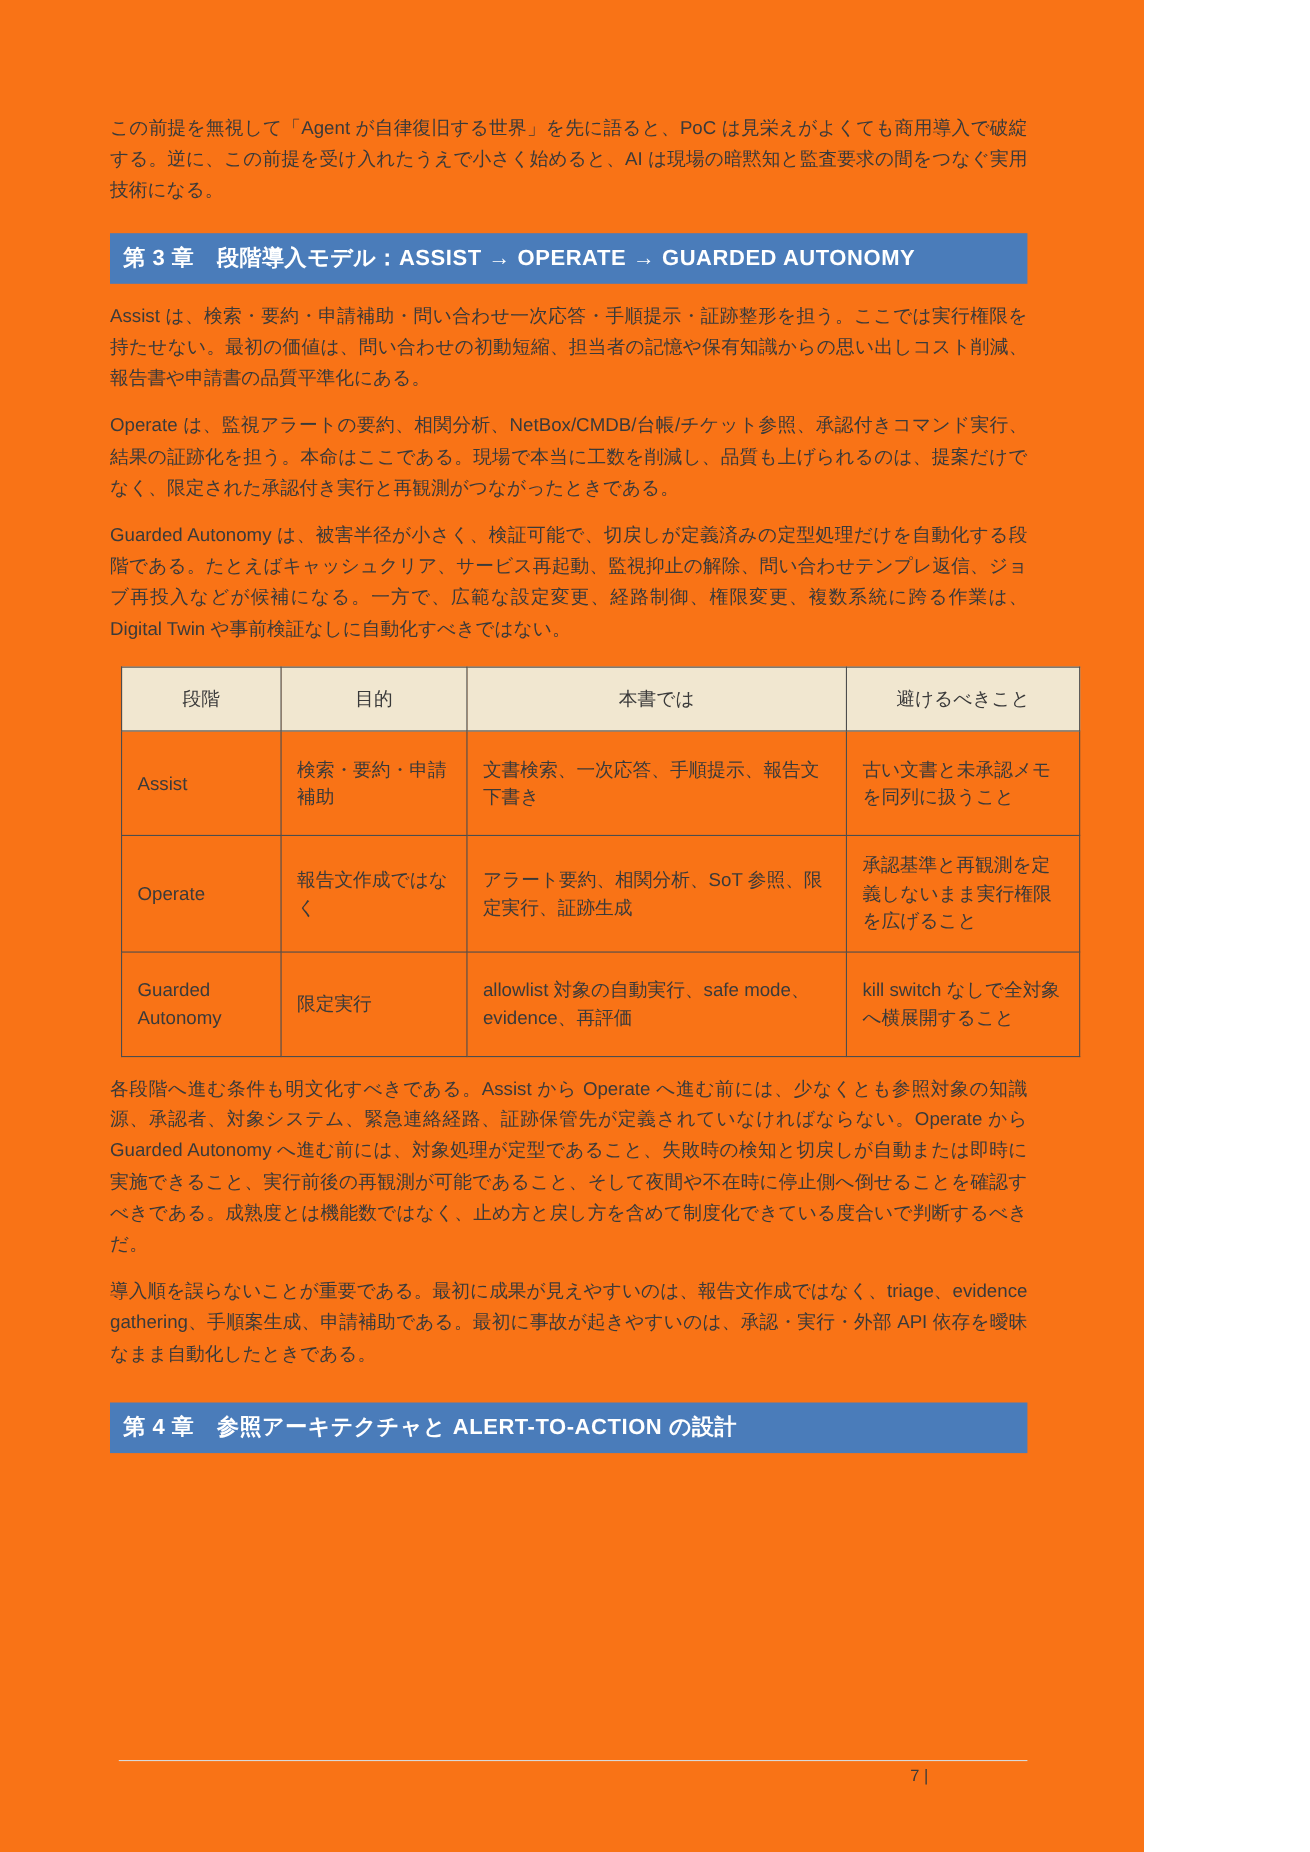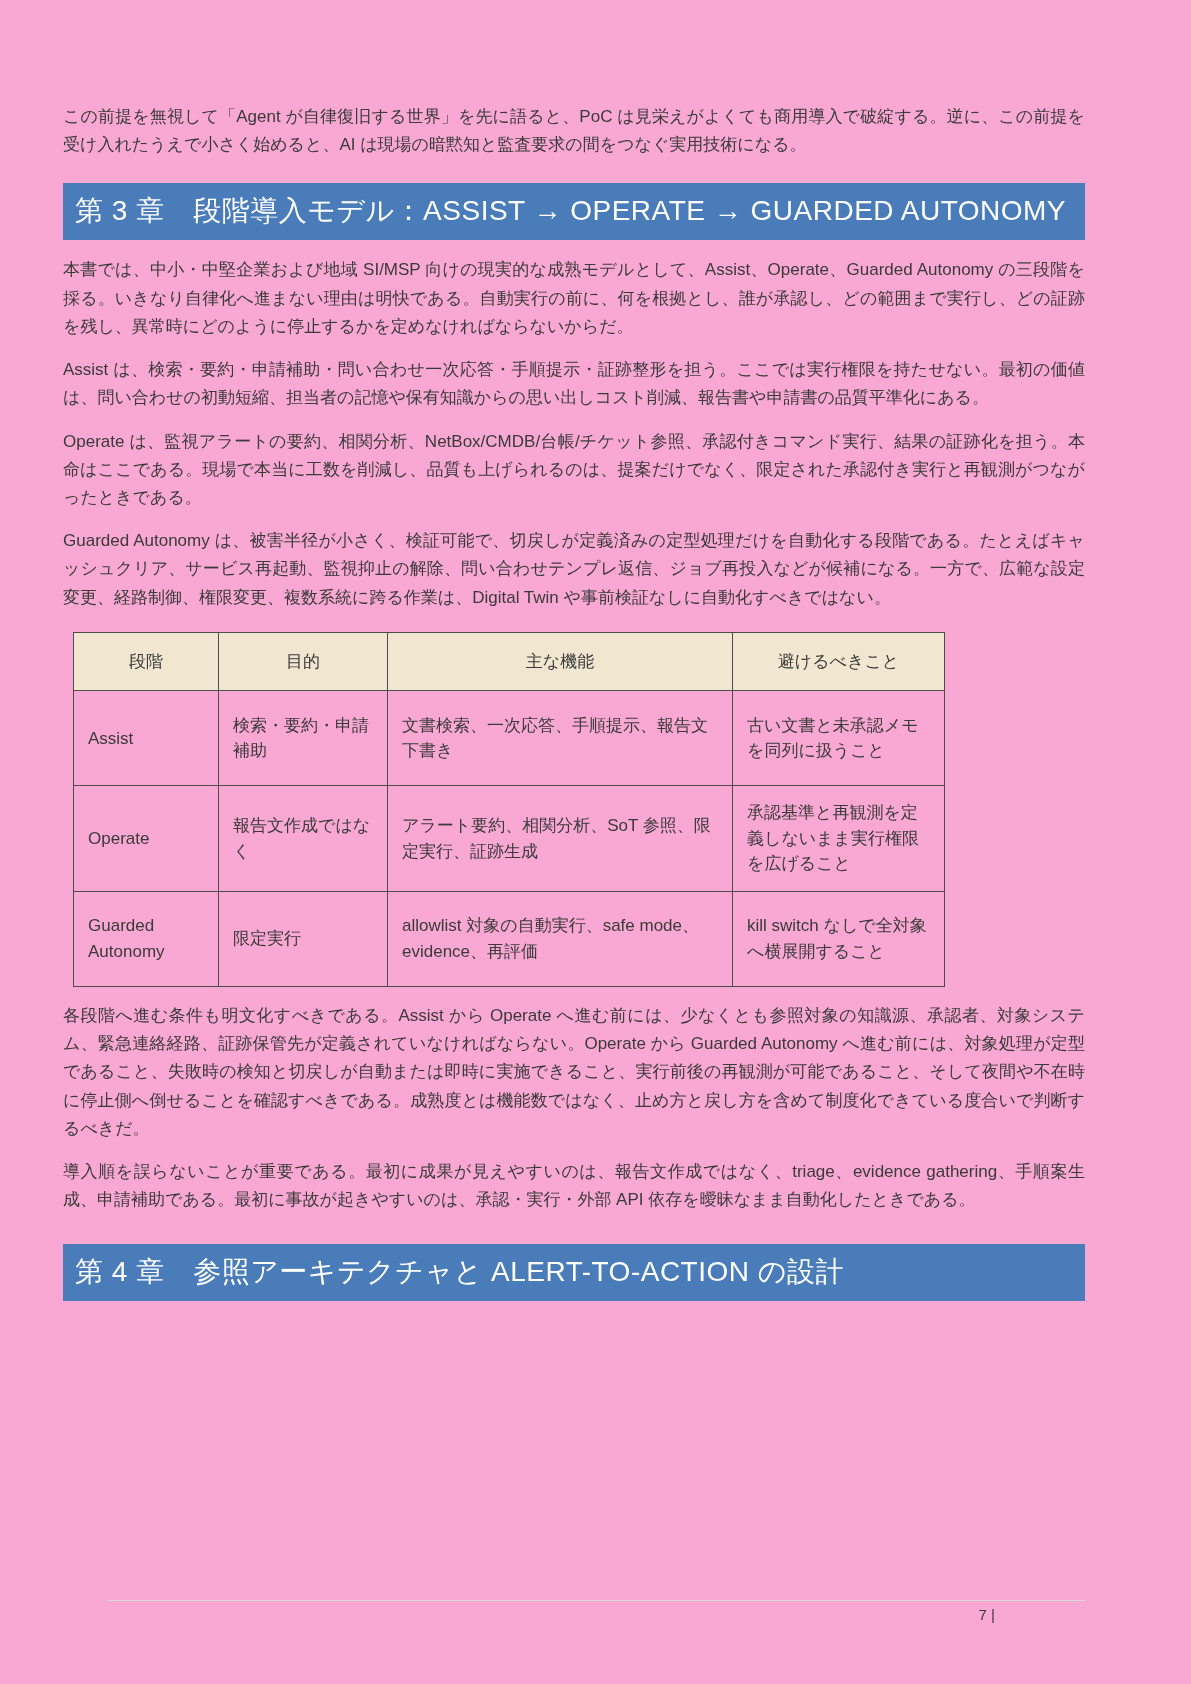--- a/index.html
+++ b/index.html
@@ -4,37 +4,37 @@
 <style>
   * { box-sizing: border-box; }
   html, body { margin: 0; padding: 0; background: #ffffff; }
   body {
     font-family: "Liberation Sans", "DejaVu Sans", sans-serif;
     color: #3a3a3a;
     -webkit-font-smoothing: antialiased;
   }
   .page {
     position: relative;
-    width: 1191px;
+    width: 1040px;
     height: 1684px;
-    background: #f9a8d4;
-    padding: 103px 106px 0 63px;
+    background: #f97316;
+    padding: 103px 106px 0 100px;
     overflow: hidden;
   }
   .para {
     font-size: 17px;
     line-height: 1.66;
     margin: 0 0 15px 0;
     text-align: justify;
   }
   .chapter-header {
     background: #4a7cba;
     color: #ffffff;
-    font-size: 28px;
-    font-weight: 400;
+    font-size: 20px;
+    font-weight: 700;
     letter-spacing: 0.5px;
     padding: 9px 12px 10px 12px;
     margin: 24px 0 16px 0;
   }
   .chapter-header.ch4 { margin-top: 30px; }
   table.phase-table {
     border-collapse: collapse;
     margin: 20px 0 15px 10px;
     width: 871px;
     table-layout: fixed;
@@ -74,37 +74,36 @@
 </style>
 </head>
 <body>
 
 <div class="page">
 
   <p class="para">この前提を無視して「Agent が自律復旧する世界」を先に語ると、PoC は見栄えがよくても商用導入で破綻する。逆に、この前提を受け入れたうえで小さく始めると、AI は現場の暗黙知と監査要求の間をつなぐ実用技術になる。</p>
 
   <h2 class="chapter-header">第 3 章　段階導入モデル：ASSIST → OPERATE → GUARDED AUTONOMY</h2>
 
-  <p class="para">本書では、中小・中堅企業および地域 SI/MSP 向けの現実的な成熟モデルとして、Assist、Operate、Guarded Autonomy の三段階を採る。いきなり自律化へ進まない理由は明快である。自動実行の前に、何を根拠とし、誰が承認し、どの範囲まで実行し、どの証跡を残し、異常時にどのように停止するかを定めなければならないからだ。</p>
   <p class="para">Assist は、検索・要約・申請補助・問い合わせ一次応答・手順提示・証跡整形を担う。ここでは実行権限を持たせない。最初の価値は、問い合わせの初動短縮、担当者の記憶や保有知識からの思い出しコスト削減、報告書や申請書の品質平準化にある。</p>
   <p class="para">Operate は、監視アラートの要約、相関分析、NetBox/CMDB/台帳/チケット参照、承認付きコマンド実行、結果の証跡化を担う。本命はここである。現場で本当に工数を削減し、品質も上げられるのは、提案だけでなく、限定された承認付き実行と再観測がつながったときである。</p>
   <p class="para">Guarded Autonomy は、被害半径が小さく、検証可能で、切戻しが定義済みの定型処理だけを自動化する段階である。たとえばキャッシュクリア、サービス再起動、監視抑止の解除、問い合わせテンプレ返信、ジョブ再投入などが候補になる。一方で、広範な設定変更、経路制御、権限変更、複数系統に跨る作業は、Digital Twin や事前検証なしに自動化すべきではない。</p>
 
   <table class="phase-table">
     <colgroup>
       <col style="width:145px">
       <col style="width:169px">
       <col style="width:345px">
       <col style="width:212px">
     </colgroup>
     <thead>
       <tr>
         <th>段階</th>
         <th>目的</th>
-        <th>主な機能</th>
+        <th>本書では</th>
         <th>避けるべきこと</th>
       </tr>
     </thead>
     <tbody>
       <tr>
         <td>Assist</td>
         <td>検索・要約・申請補助</td>
         <td>文書検索、一次応答、手順提示、報告文下書き</td>
         <td>古い文書と未承認メモを同列に扱うこと</td>
       </tr>

